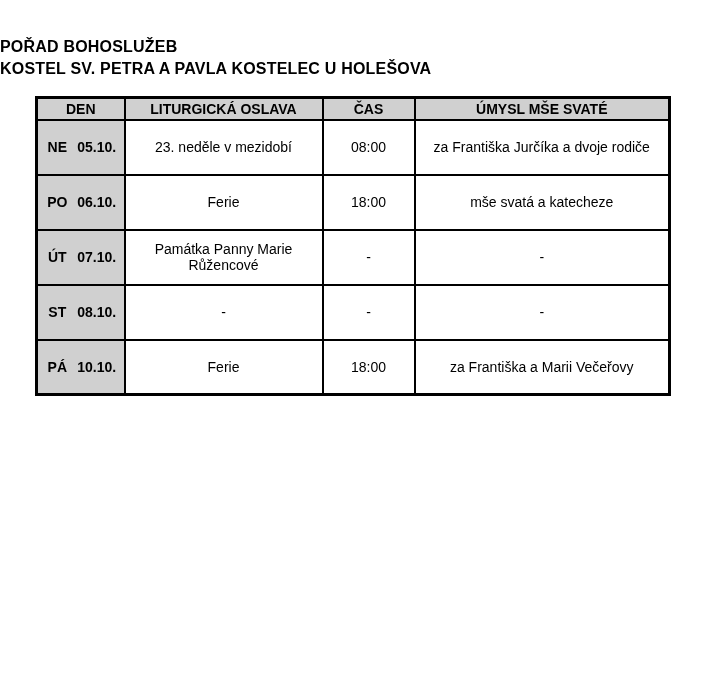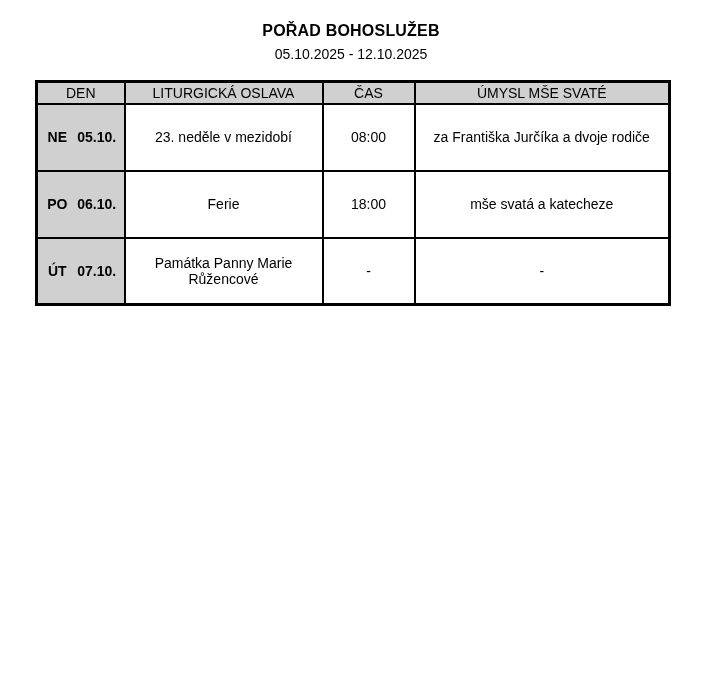--- a/index.html
+++ b/index.html
@@ -12,22 +12,22 @@
     margin: 0;
     padding: 0;
     background: #ffffff;
     width: 702px;
     height: 694px;
     font-family: "Liberation Sans", "DejaVu Sans", sans-serif;
     color: #000000;
     overflow: hidden;
   }
   .doc-header {
-    text-align: center;
-    padding-top: 20px;
+    text-align: left;
+    padding-top: 36px;
     line-height: 1.4;
   }
   .title, .subtitle {
     font-size: 16px;
     font-weight: 700;
     margin: 0;
     letter-spacing: 0.2px;
   }
   .date-range {
     font-size: 14px;
@@ -44,24 +44,24 @@
     border: 2px solid var(--border);
     font-size: 14px;
     text-align: center;
     vertical-align: middle;
     padding: 2px 6px;
     overflow: hidden;
   }
   .schedule th {
     background: var(--header-bg);
     height: 22px;
-    font-weight: 400;
+    font-weight: 700;
   }
   .schedule td {
-    height: 67px;
+    height: 55px;
   }
   .day-cell {
     background: var(--day-bg);
     font-weight: 700;
     text-align: left;
     padding-left: 9px;
     white-space: nowrap;
   }
   .day-abbr {
     display: inline-block;
@@ -69,21 +69,21 @@
     margin-right: 8px;
   }
 </style>
 </head>
 <body>
 
 <div class="page">
 
   <header class="doc-header">
     <h1 class="title">POŘAD BOHOSLUŽEB</h1>
-    <div class="date-range">05.10.2025 - 12.10.2025</div>
+    <h2 class="subtitle">KOSTEL SV. PETRA A PAVLA KOSTELEC U HOLEŠOVA</h2>
   </header>
 
   <table class="schedule">
     <colgroup>
       <col style="width:88px">
       <col style="width:198px">
       <col style="width:92px">
       <col style="width:255px">
     </colgroup>
     <thead>
@@ -112,16 +112,32 @@
         <td>mše svatá a katecheze</td>
       </tr>
       <tr>
         <td class="day-cell">
           <span class="day-abbr">ÚT</span><span class="day-date">07.10.</span>
         </td>
         <td>Památka Panny Marie Růžencové</td>
         <td>-</td>
         <td>-</td>
       </tr>
+      <tr>
+        <td class="day-cell">
+          <span class="day-abbr">ST</span><span class="day-date">08.10.</span>
+        </td>
+        <td>-</td>
+        <td>-</td>
+        <td>-</td>
+      </tr>
+      <tr>
+        <td class="day-cell">
+          <span class="day-abbr">PÁ</span><span class="day-date">10.10.</span>
+        </td>
+        <td>Ferie</td>
+        <td>18:00</td>
+        <td>za Františka a Marii Večeřovy</td>
+      </tr>
     </tbody>
   </table>
 
 </div>
 
 </body></html>

